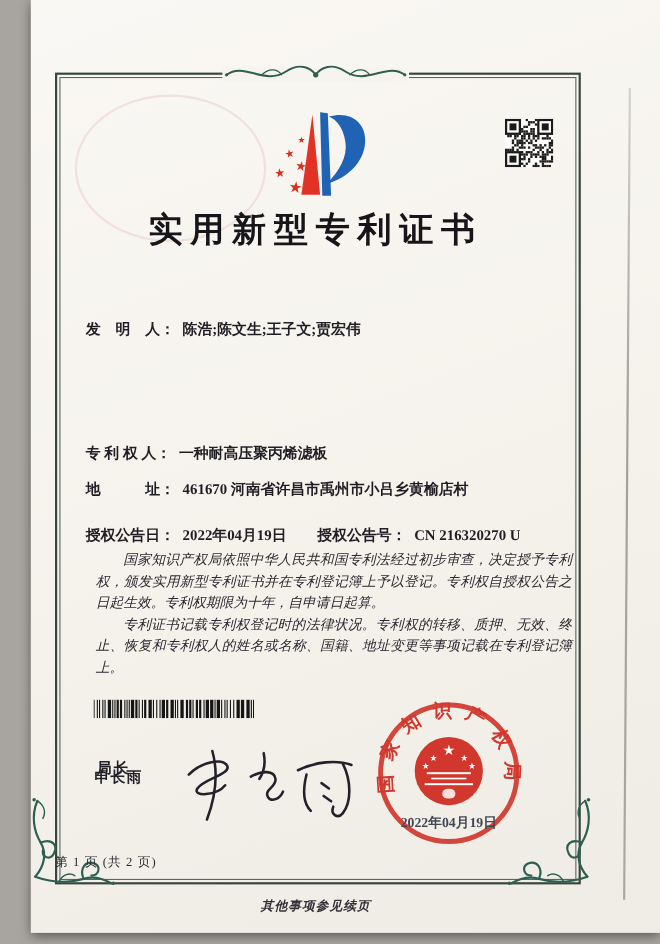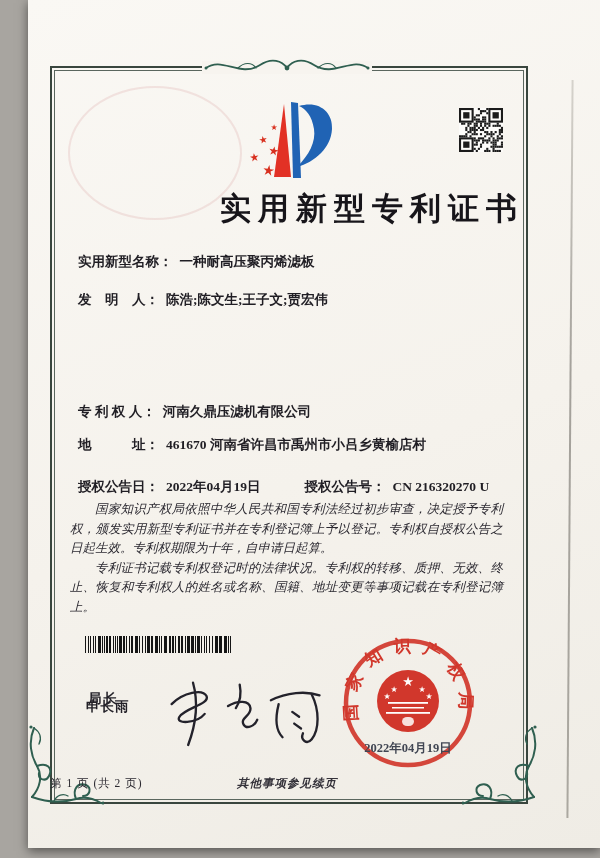--- a/index.html
+++ b/index.html
@@ -12,38 +12,38 @@
          border:2px solid #39463e}
   .frame-inner{position:absolute;inset:2px;border:1px solid #5a665e}
   .page-edge{position:absolute;left:541px;top:80px;width:2px;height:738px;
          background:linear-gradient(#cdcac3,#8f8c86 40%,#9a978f);transform:rotate(.4deg);opacity:.8}
   .stamp-bleed{position:absolute;left:40px;top:86px;width:170px;height:130px;border-radius:50%;
          border:2px solid rgba(215,150,150,.22)}
   .cert-no{position:absolute;left:46px;top:98px;font-size:12.5px;font-weight:600;
          letter-spacing:1.5px;color:#3c3a38;white-space:nowrap}
   .qr{position:absolute;left:431px;top:108px;width:44px;height:44px}
   .logo{position:absolute;left:215px;top:100px;width:95px;height:82px}
-  .title{position:absolute;left:22px;top:188px;width:474px;text-align:right;
+  .title{position:absolute;left:22px;top:188px;width:474px;text-align:center;
          font-size:31px;font-weight:700;letter-spacing:7px;color:#17151a;white-space:nowrap}
   .field{position:absolute;left:50px;font-size:13.5px;font-weight:700;color:#201e24;white-space:nowrap}
   .f-value{margin-left:7px}
-  .f-label2{margin-left:44px}
-  .paragraphs{position:absolute;left:42px;top:500px;width:433px;font-size:12.5px;
+  .f-label2{margin-left:28px}
+  .paragraphs{position:absolute;left:59px;top:500px;width:433px;font-size:12.5px;
          line-height:19.6px;font-style:italic;color:#2b2931;text-align:justify}
   .paragraphs p{margin:0;text-indent:2em}
   .barcode{position:absolute;left:57px;top:636px;width:146px;height:17px}
   .director-label{position:absolute;left:60px;top:690px;font-size:13.5px;font-weight:700;
          letter-spacing:2px;color:#232128}
   .director-name{position:absolute;left:58px;top:698px;font-size:13.5px;font-weight:700;
          letter-spacing:1px;color:#232128}
   .signature{position:absolute;left:130px;top:670px;width:180px;height:78px}
   .seal{position:absolute;left:308px;top:633px;width:144px;height:144px;opacity:.93}
   .footer-page{position:absolute;left:22px;top:776px;width:398px;text-align:left;
          font-size:11.5px;font-weight:400;color:#2b2930;letter-spacing:1px}
-  .footer-note{position:absolute;left:22px;top:776px;width:474px;text-align:center;
+  .footer-note{position:absolute;left:22px;top:816px;width:474px;text-align:center;
          font-size:11.5px;font-style:italic;font-weight:600;color:#34323a;letter-spacing:1px}
   .fl-bl{position:absolute;left:-4px;top:724px;width:80px;height:84px}
   .fl-br{position:absolute;left:434px;top:724px;width:80px;height:84px;transform:scaleX(-1)}
   .top-ornament{position:absolute;left:174px;top:52px;width:170px;height:30px}
 </style>
 </head>
 <body>
 
 <svg width="0" height="0" style="position:absolute">
   <defs>
@@ -253,28 +253,25 @@
       <text x="31" y="30" font-size="8">★</text>
       <text x="21" y="43" font-size="10" transform="rotate(-12 21 43)">★</text>
       <text x="30" y="55" font-size="12" transform="rotate(10 30 55)">★</text>
       <text x="12" y="61" font-size="11" transform="rotate(-8 12 61)">★</text>
       <text x="25" y="75" font-size="14" transform="rotate(8 25 75)">★</text>
     </g>
   </svg>
 
   <div class="title">实用新型专利证书</div>
 
-  <div class="field" style="top:253px">
-    <span>实用新型名称：</span><span class="f-value">一种耐高压聚丙烯滤板</span>
-  </div>
   <div class="field" style="top:291px">
     <span>发　明　人：</span><span class="f-value">陈浩;陈文生;王子文;贾宏伟</span>
   </div>
   <div class="field" style="top:403px">
-    <span>专 利 权 人：</span><span class="f-value">河南久鼎压滤机有限公司</span>
+    <span>专 利 权 人：</span><span class="f-value">一种耐高压聚丙烯滤板</span>
   </div>
   <div class="field" style="top:436px">
     <span>地　　　址：</span><span class="f-value">461670 河南省许昌市禹州市小吕乡黄榆店村</span>
   </div>
   <div class="field" style="top:478px">
     <span>授权公告日：</span><span class="f-value">2022年04月19日</span><span class="f-label2">授权公告号：</span><span class="f-value">CN 216320270 U</span>
   </div>
 
   <div class="paragraphs">
     <p>国家知识产权局依照中华人民共和国专利法经过初步审查，决定授予专利权，颁发实用新型专利证书并在专利登记簿上予以登记。专利权自授权公告之日起生效。专利权期限为十年，自申请日起算。</p>

